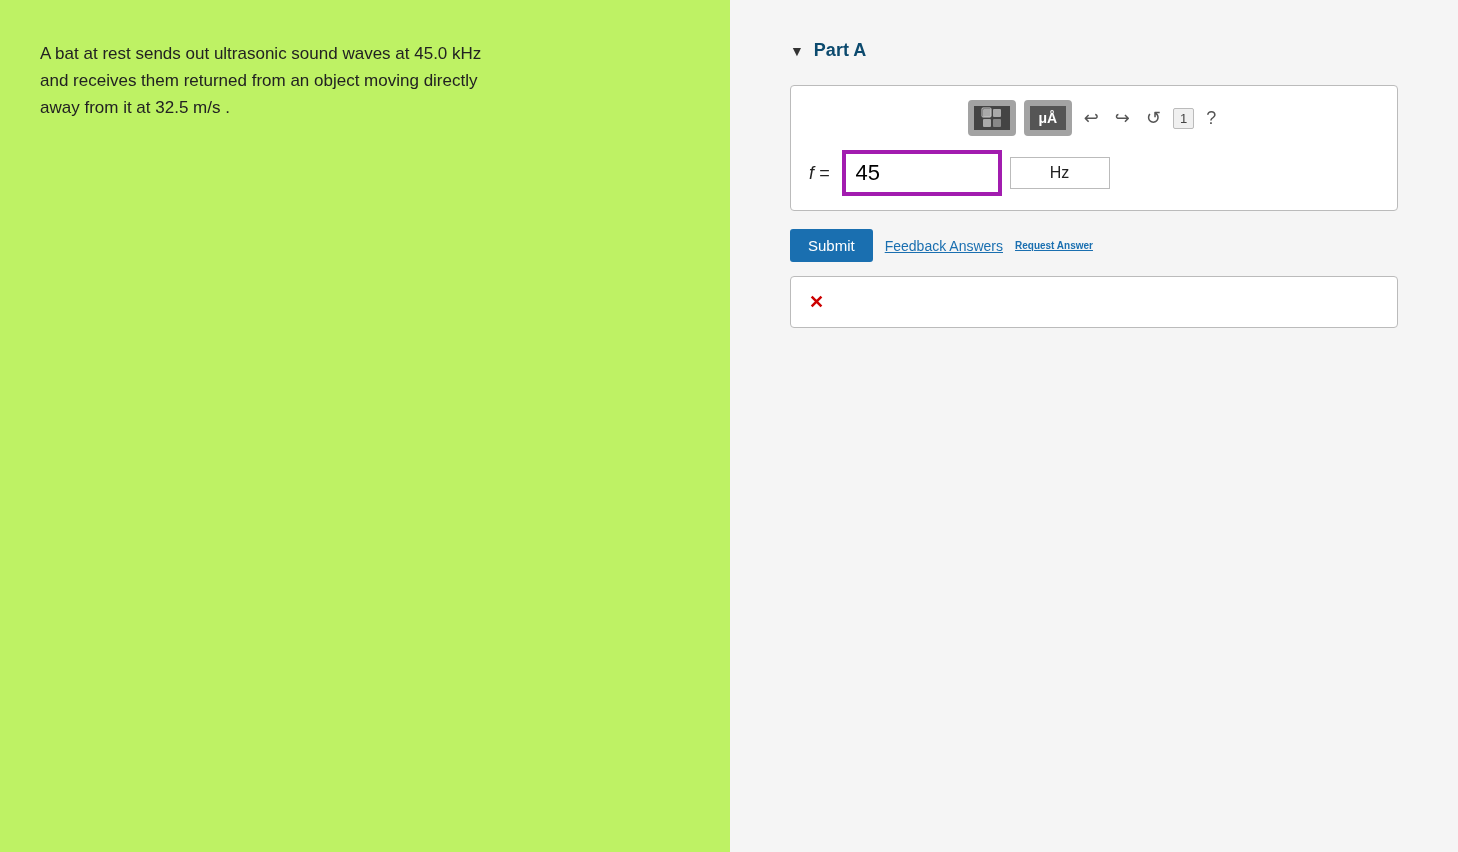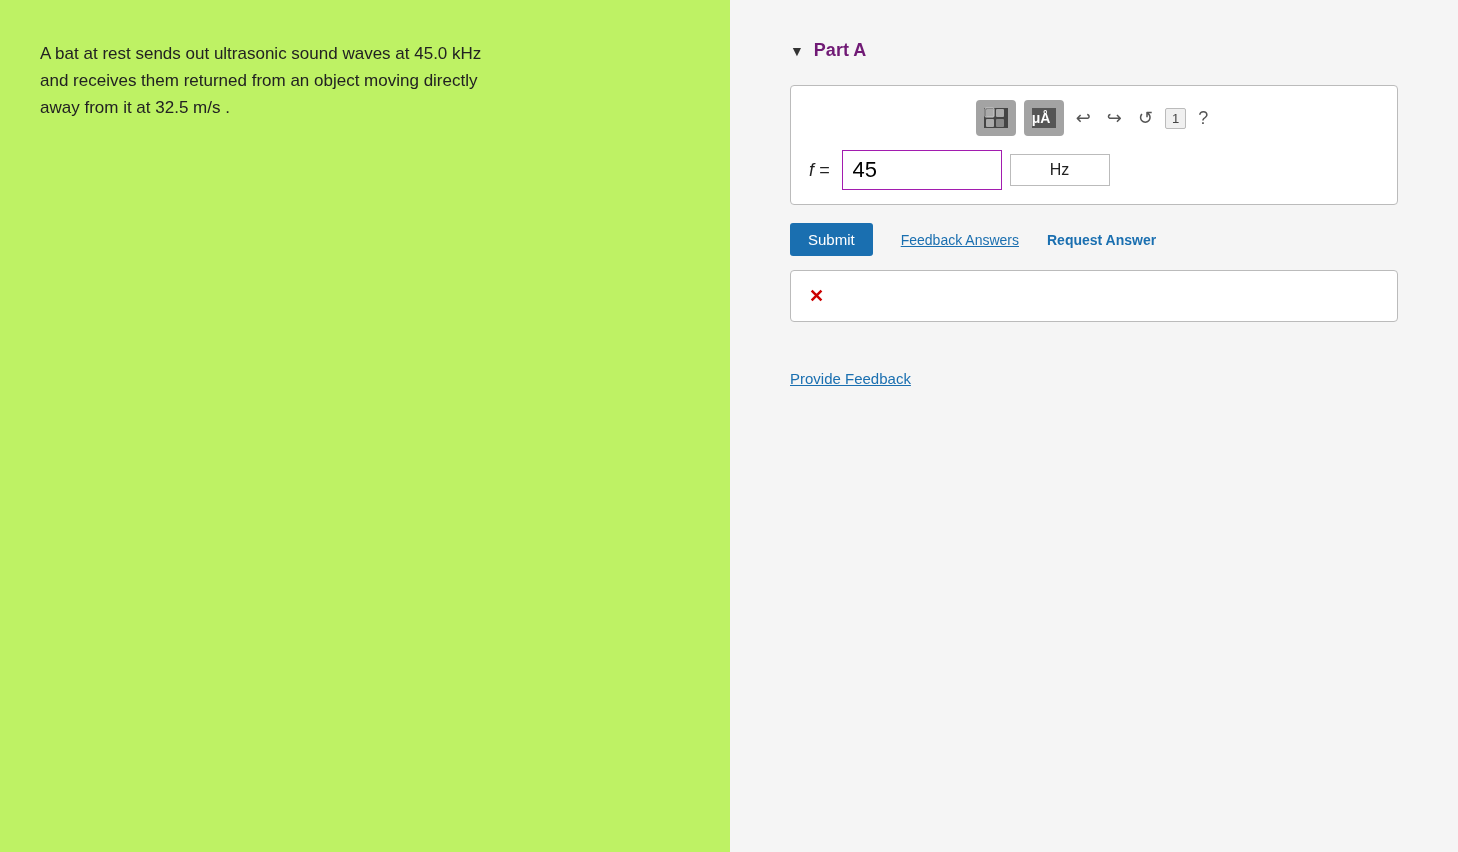--- a/index.html
+++ b/index.html
@@ -44,21 +44,21 @@
     .collapse-arrow {
       font-size: 14px;
       color: #333;
       margin-right: 10px;
       cursor: pointer;
     }
 
     .part-label {
       font-size: 18px;
       font-weight: bold;
-      color: #701a75;
+      color: #0c4a6e;
     }
 
     .question-text {
       font-size: 16px;
       color: #222;
       margin-bottom: 18px;
     }
 
     .answer-box {
       border: 1px solid #bbb;
@@ -70,30 +70,31 @@
 
     .toolbar {
       display: flex;
       align-items: center;
       gap: 8px;
       margin-bottom: 14px;
       justify-content: center;
     }
 
     .toolbar-btn {
-      width: 40px;
+      width: 48px;
       height: 36px;
-      border: 8px solid #a3a3a3;
+      border: 6px solid #a3a3a3;
       background: #555;
       color: #fff;
       font-size: 13px;
       border-radius: 4px;
       cursor: pointer;
       display: flex;
       align-items: center;
+      justify-content: center;
       font-weight: bold;
     }
 
     .toolbar-btn.special {
       background: #444;
       font-style: italic;
       font-family: serif;
       letter-spacing: 0px;
     }
 
@@ -131,42 +132,42 @@
     }
 
     .f-label {
       font-size: 18px;
       font-style: italic;
       color: #222;
       margin-right: 4px;
     }
 
     .value-input {
-      border: 1px solid #a21caf;
+      border: 4px solid #a21caf;
       padding: 6px 10px;
       font-size: 22px;
       width: 160px;
       outline: none;
       background: #fff;
     }
 
     .unit-box {
       border: 1px solid #bbb;
       padding: 6px 14px;
       font-size: 16px;
       color: #222;
       background: #fff;
       min-width: 100px;
       text-align: center;
     }
 
     .submit-row {
       display: flex;
       align-items: center;
-      gap: 28px;
+      gap: 12px;
       margin-bottom: 14px;
     }
 
     .submit-btn {
       background: #1a6fb0;
       color: #fff;
       border: none;
       padding: 8px 18px;
       font-size: 15px;
       border-radius: 3px;
@@ -175,22 +176,23 @@
     }
 
     .prev-answers-link {
       font-size: 14px;
       color: #1a6fb0;
       text-decoration: underline;
       cursor: pointer;
     }
 
     .request-answer-link {
-      font-size: 14px;
+      font-size: 10px;
       color: #1a6fb0;
+      text-decoration: underline;
       cursor: pointer;
       font-weight: bold;
     }
 
     .feedback-box {
       border: 1px solid #bbb;
       border-radius: 4px;
       background: #fff;
       padding: 14px 18px;
       display: flex;
@@ -279,15 +281,14 @@
   <div class="submit-row">
     <button class="submit-btn">Submit</button>
     <a class="prev-answers-link">Feedback Answers</a>
     <a class="request-answer-link">Request Answer</a>
   </div>
 
   <div class="feedback-box">
     <span class="x-icon">✕</span>
   </div>
 
-  <a class="provide-feedback-link">Provide Feedback</a>
 
 </div>
 
 </body></html>

